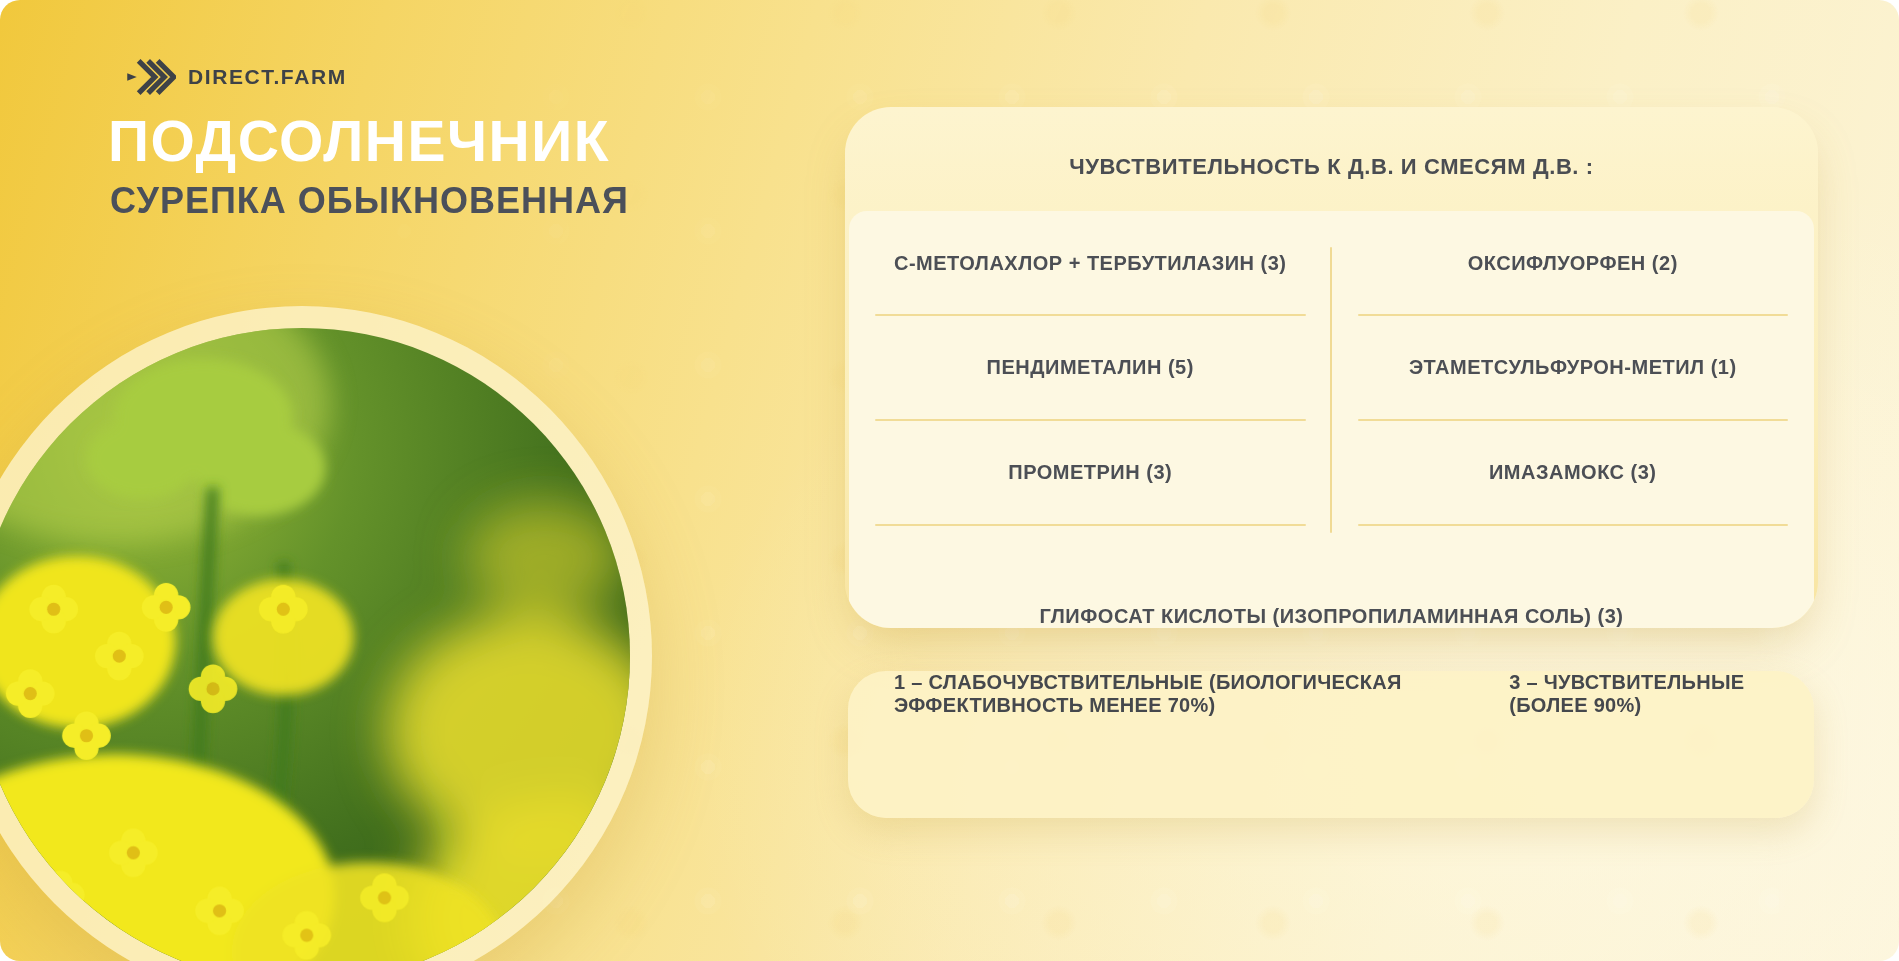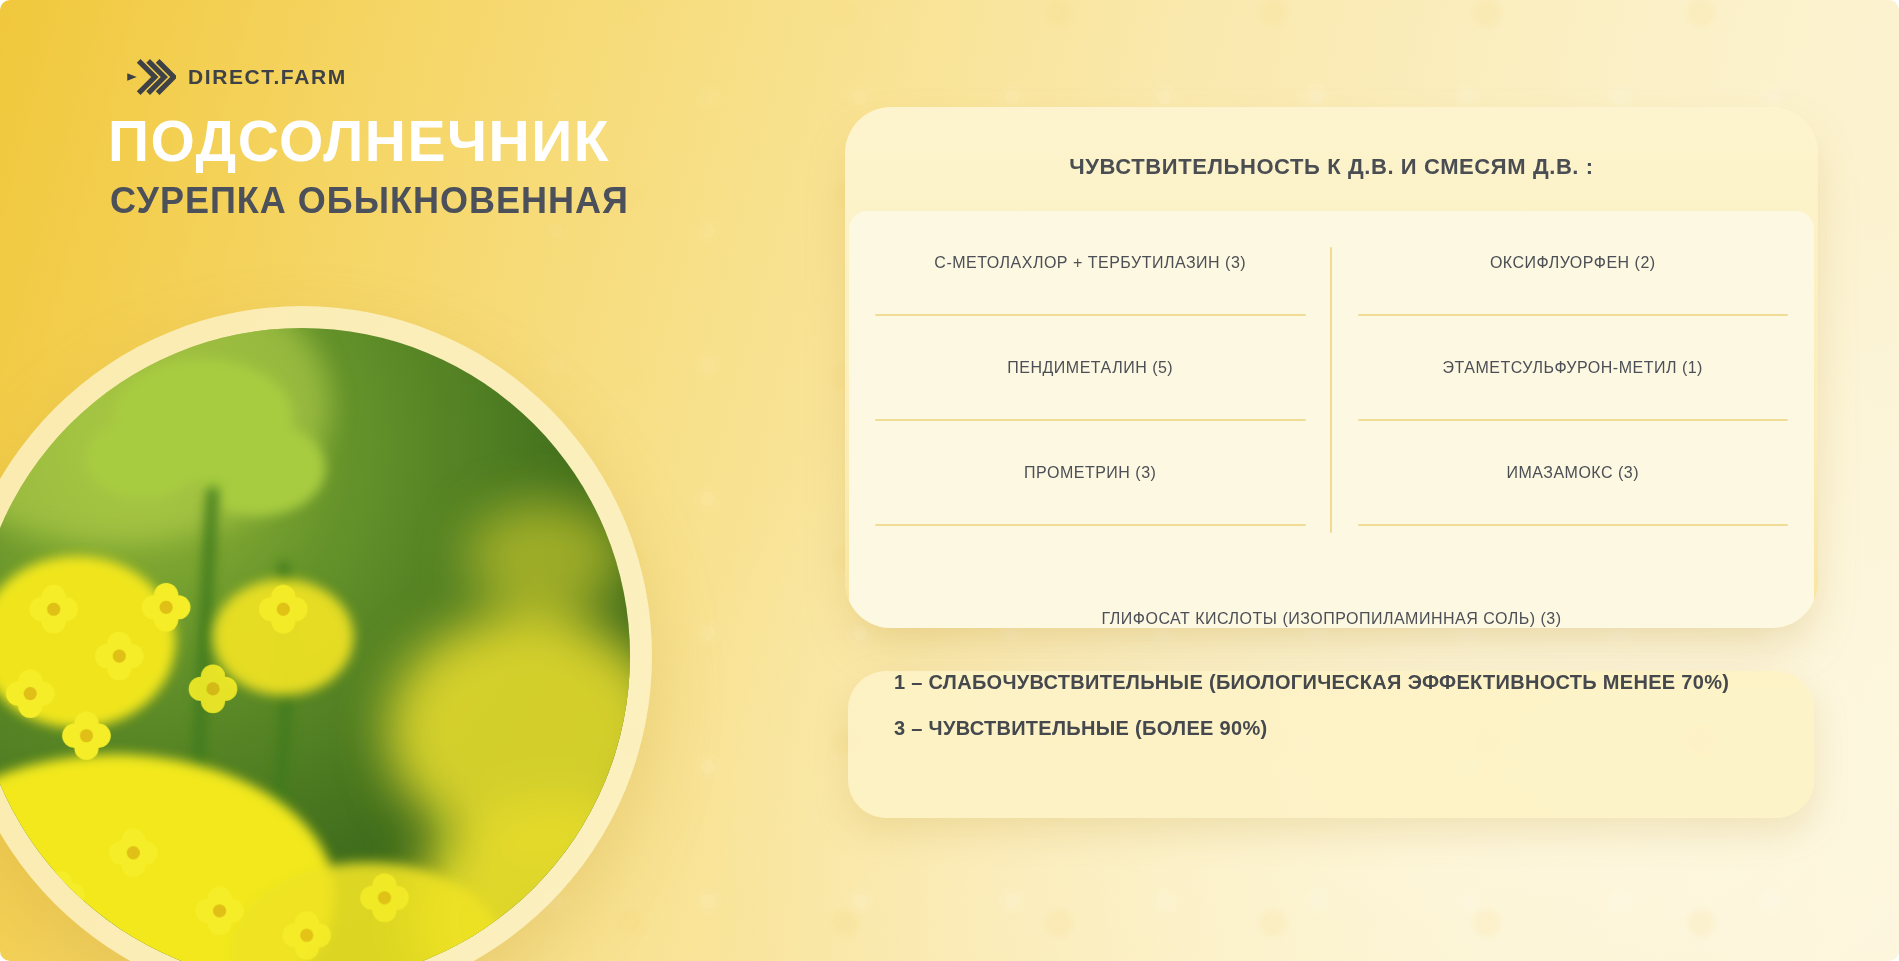--- a/index.html
+++ b/index.html
@@ -1,21 +1,21 @@
 <!DOCTYPE html>
 <html><head>
 <meta charset="utf-8">
 <style>
   html,body{margin:0;padding:0;background:#ffffff;}
   *{box-sizing:border-box;}
   .canvas{
     position:relative;
     width:1899px;height:961px;
     overflow:hidden;
-    border-radius:10px;
+    border-radius:20px;
     font-family:"Liberation Sans","DejaVu Sans",sans-serif;
     background:
       radial-gradient(1250px 850px at 82% 78%, rgba(255,252,238,0.55), transparent 70%),
       linear-gradient(105deg,#f1c83c 0%,#f5d564 18%,#f8e18d 38%,#fae9ae 56%,#fbf0c6 76%,#fcf4d8 100%);
   }
   .bg-pattern{
     position:absolute;inset:0;
     background-image:
       radial-gradient(circle, rgba(255,255,255,0.30) 0 7px, rgba(255,255,255,0.10) 7px 13px, transparent 14px),
       radial-gradient(circle, rgba(240,200,90,0.22) 0 9px, transparent 18px);
@@ -73,39 +73,39 @@
     background:#fdf8e2;
     border-radius:18px 18px 0 0;
     display:grid;
     grid-template-columns:1fr 1fr;
     grid-template-rows:104px 105px 105px 1fr;
   }
   .cell{
     position:relative;
     display:flex;align-items:center;justify-content:center;
     text-align:center;
-    font-size:16px;font-weight:400;letter-spacing:0.5px;color:#4c4f55;
+    font-size:20px;font-weight:700;letter-spacing:0.5px;color:#4c4f55;
     padding:0 18px;
   }
   .cell .line{
     position:absolute;bottom:-1px;left:26px;right:26px;height:2px;
     background:#f1dc97;border-radius:2px;
   }
   .cell.full{grid-column:1 / 3;align-items:flex-end;}
   .vdiv{
     position:absolute;left:481px;top:36px;width:2px;height:286px;
     background:#f0da94;border-radius:2px;
   }
   
   .legend{
     position:absolute;left:848px;top:671px;width:966px;height:147px;
     border-radius:38px;
     background:rgba(253,242,198,0.92);
     box-shadow:0 14px 34px rgba(195,160,60,0.22);
-    display:flex;flex-direction:column;justify-content:flex-start;
+    display:flex;flex-direction:row;justify-content:flex-end;
     gap:23px;
     padding:0 40px 6px 46px;
   }
   .legend p{
     margin:0;font-size:20px;font-weight:700;letter-spacing:0.3px;color:#45484d;
   }
 </style>
 </head>
 <body>
 

